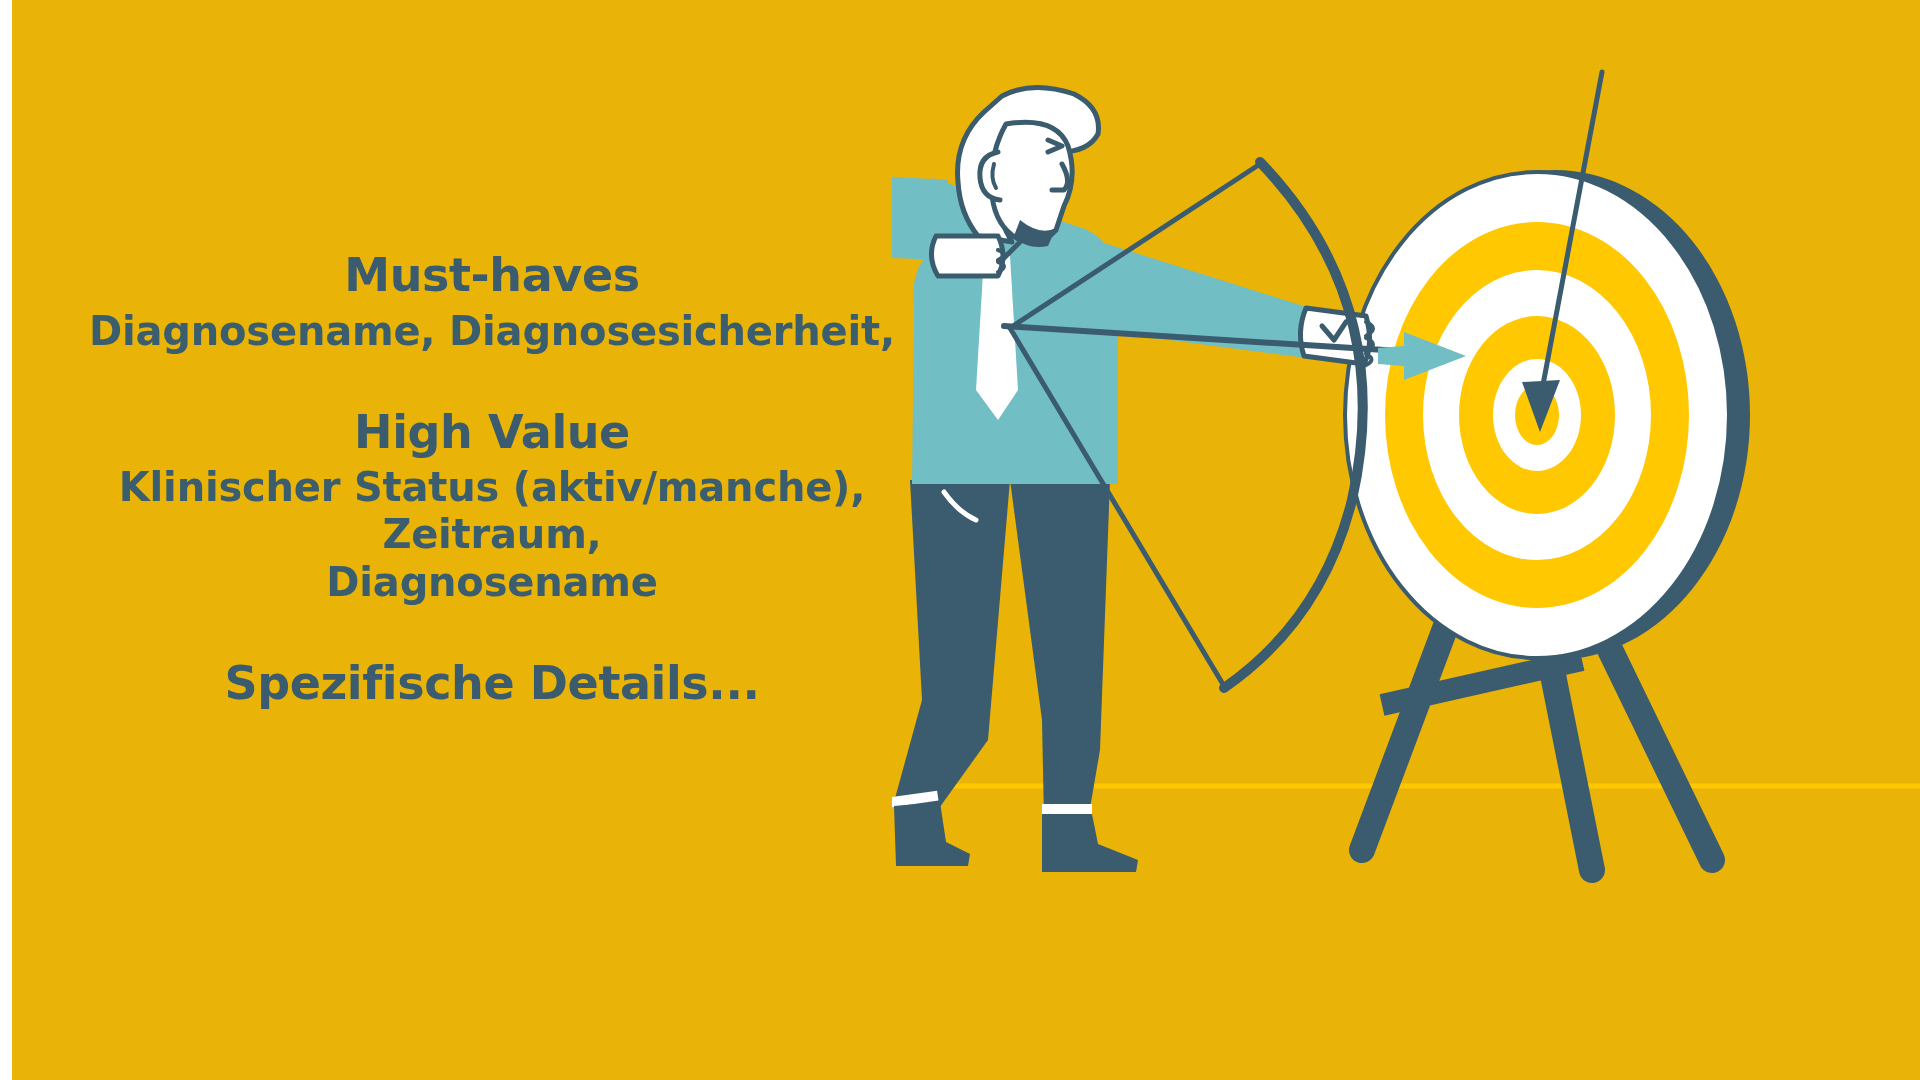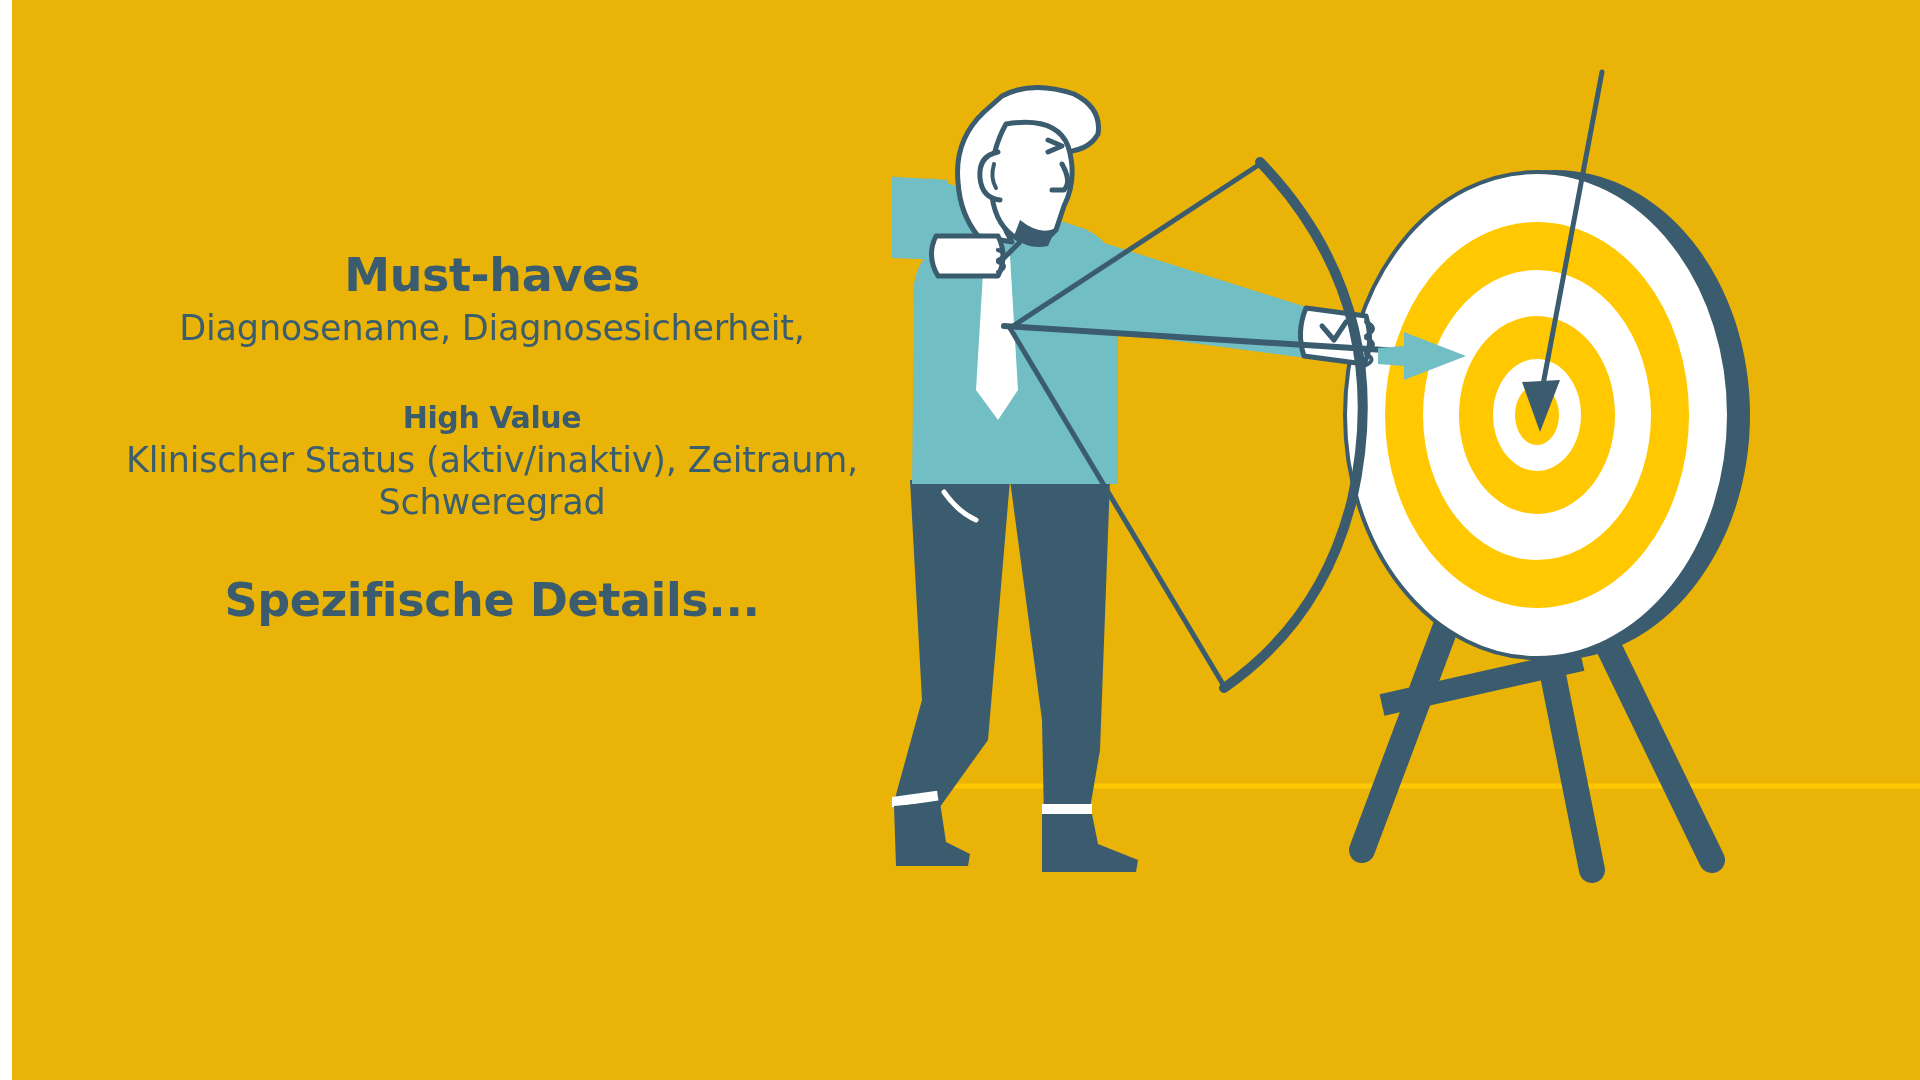--- a/index.html
+++ b/index.html
@@ -48,37 +48,37 @@
     font-size: 45px;
     line-height: 1.12;
     letter-spacing: -0.4px;
     margin: 0 0 6px 0;
     white-space: nowrap;
   }
 
   .block-line {
     display: block;
     color: #3B5E6E;
-    font-weight: 400;
-    font-size: 35px;
+    font-weight: 700;
+    font-size: 40px;
     line-height: 1.18;
     letter-spacing: -0.2px;
   }
 
   .block-lines {
     margin: 0;
   }
 
   
   #block-must-haves   { width: 880px; }
   #block-high-value   { width: 880px; }
   #block-details      { width: 880px; }
 
   #block-must-haves .block-heading { font-size: 46px; }
-  #block-high-value .block-heading { font-size: 30px; }
+  #block-high-value .block-heading { font-size: 46px; }
   #block-details   .block-heading { font-size: 46px; }
 
   
   #illustration {
     position: absolute;
     left: 880px;
     top: 60px;
     width: 1040px;
     height: 880px;
   }
@@ -98,22 +98,22 @@
     <div class="text-block" id="block-must-haves">
       <span class="block-heading">Must-haves</span>
       <div class="block-lines">
         <span class="block-line">Diagnosename, Diagnosesicherheit,</span>
       </div>
     </div>
 
     <div class="text-block" id="block-high-value">
       <span class="block-heading">High Value</span>
       <div class="block-lines">
-        <span class="block-line">Klinischer Status (aktiv/inaktiv), Zeitraum,</span>
-        <span class="block-line">Schweregrad</span>
+        <span class="block-line">Klinischer Status (aktiv/manche), Zeitraum,</span>
+        <span class="block-line">Diagnosename</span>
       </div>
     </div>
 
     <div class="text-block" id="block-details">
       <span class="block-heading">Spezifische Details...</span>
     </div>
 
   </div>
 
   <div id="illustration">

